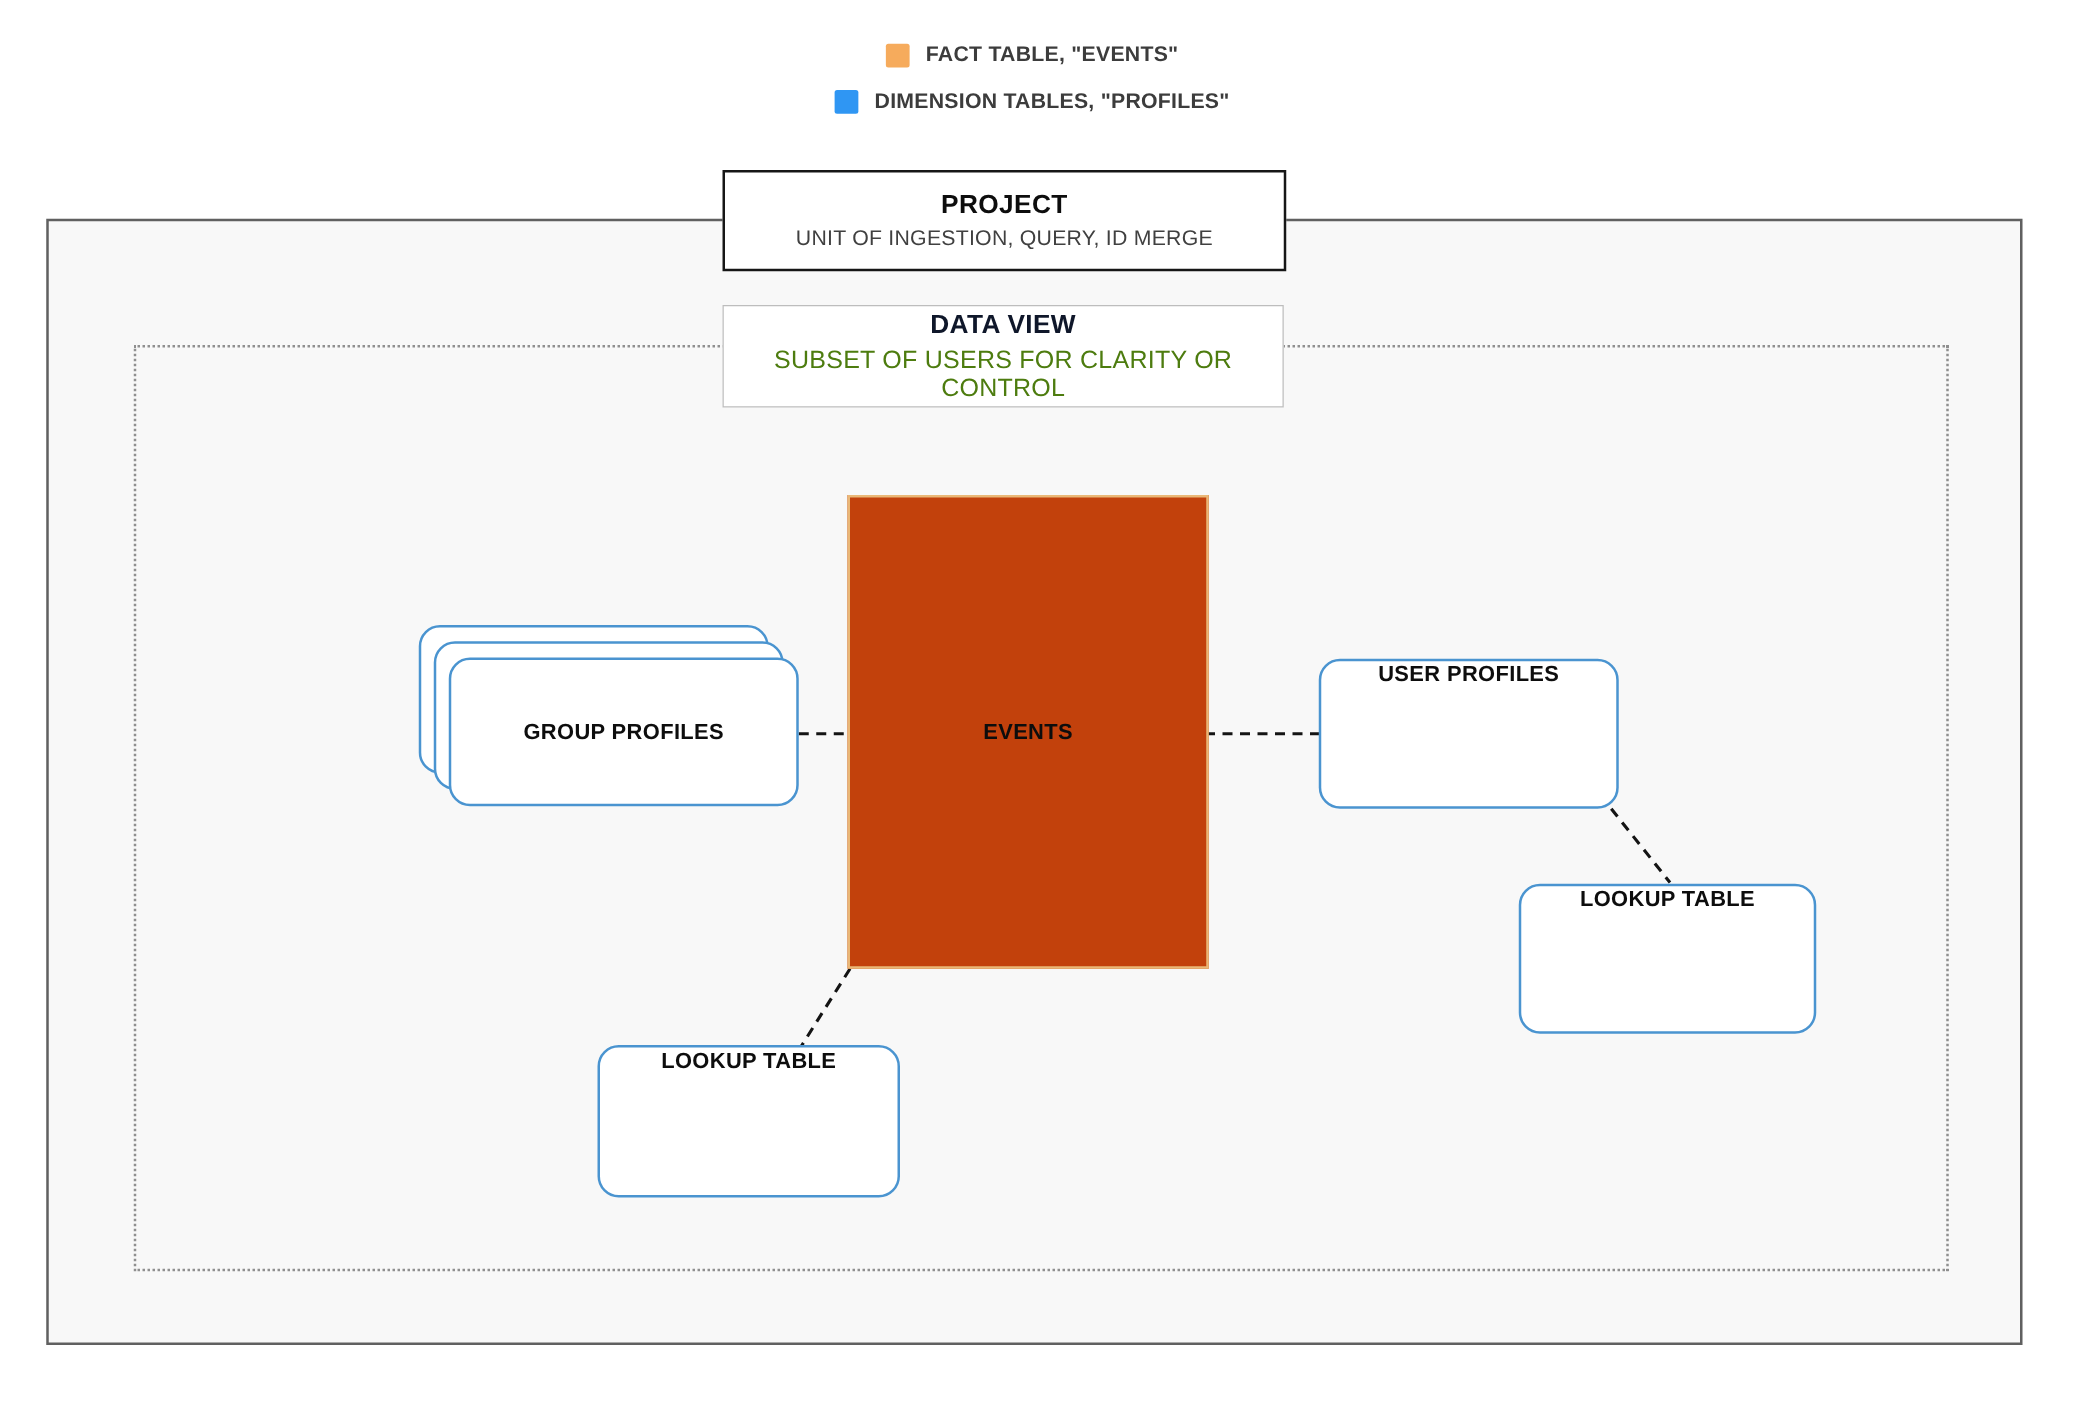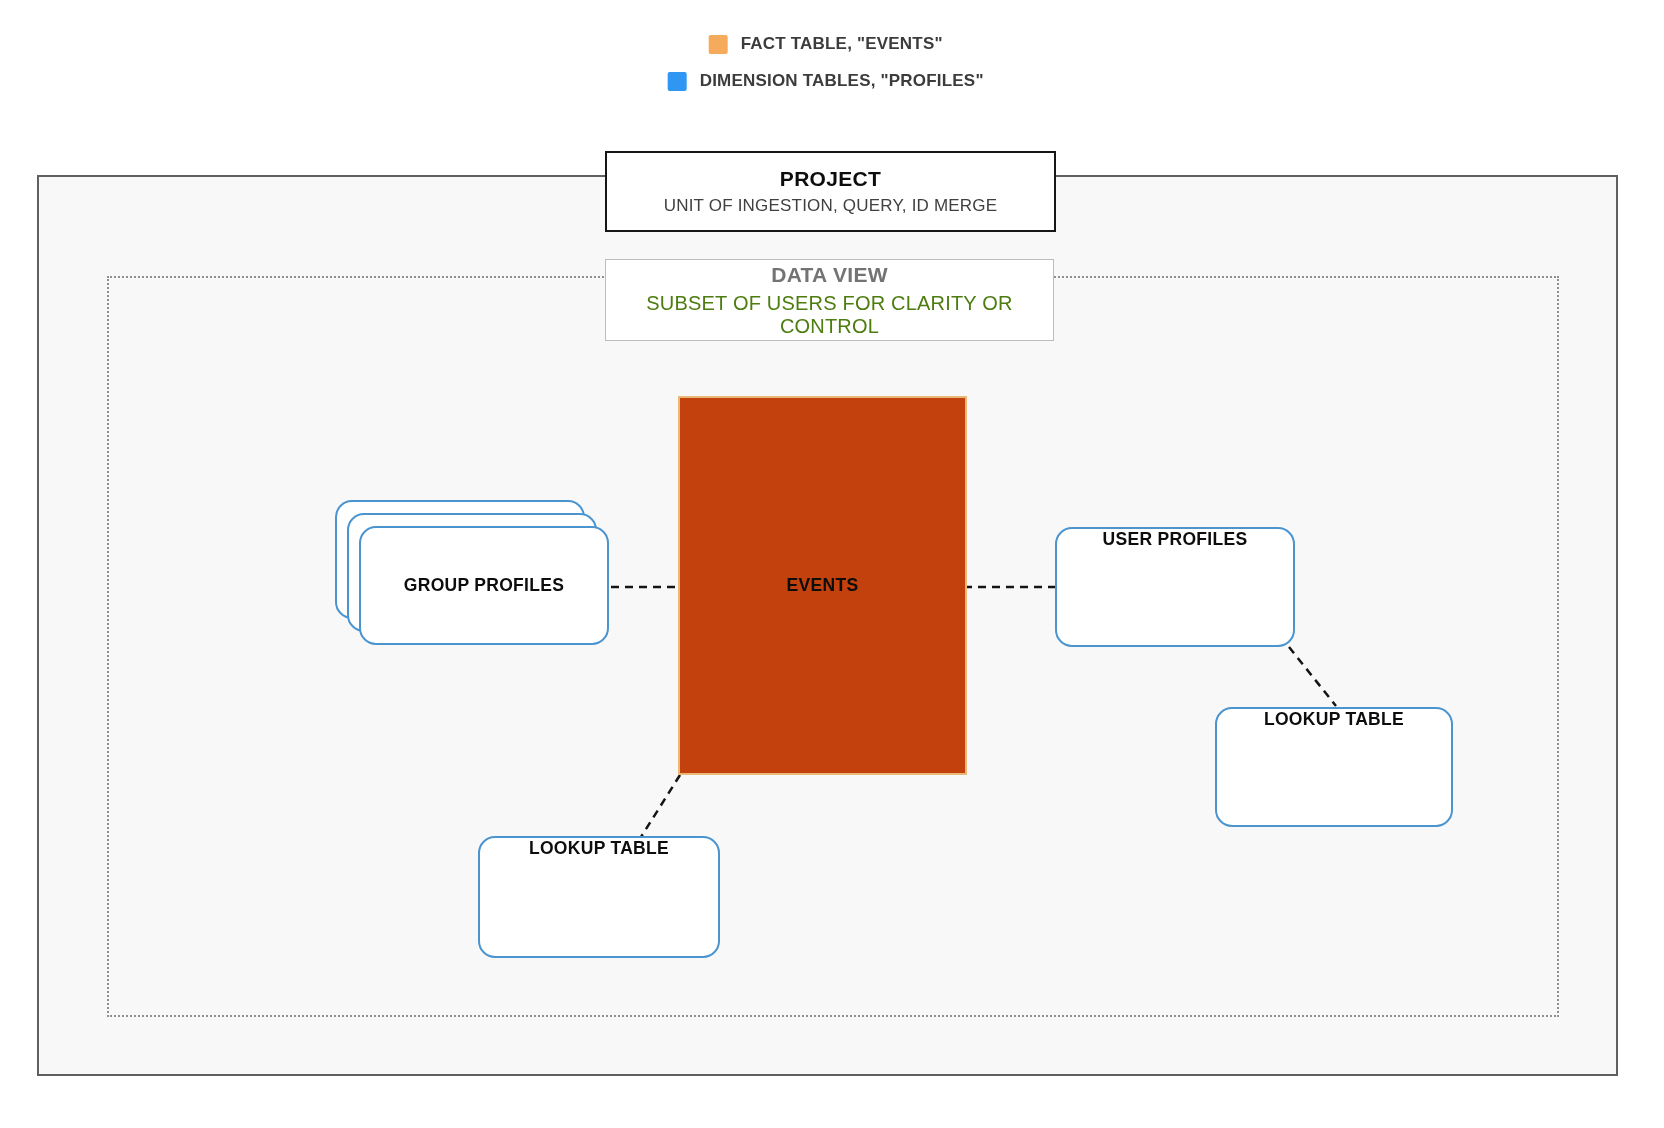--- a/index.html
+++ b/index.html
@@ -66,30 +66,29 @@
     top: 276px;
     width: 1448px;
     height: 737px;
     border: 2px dotted #8f8f8f;
     z-index: 2;
   }
 
   
   .header-box {
     position: absolute;
-    left: 605px;
+    left: 578px;
     width: 447px;
     display: flex;
     flex-direction: column;
     align-items: center;
     justify-content: center;
     gap: 5px;
     background: #ffffff;
     text-align: center;
-    margin-top: 15px;
   }
   .project-box {
     top: 136px;
     height: 77px;
     border: 2px solid #161616;
     z-index: 5;
   }
   .project-title {
     font-size: 21px;
     font-weight: bold;
@@ -103,21 +102,21 @@
   }
   .dataview-box {
     top: 244px;
     height: 80px;
     border: 1px solid #bdbdbd;
     z-index: 3;
   }
   .dataview-title {
     font-size: 21px;
     font-weight: bold;
-    color: #737373;
+    color: #0f172a;
     letter-spacing: 0.3px;
   }
   .dataview-subtitle {
     font-size: 20px;
     color: #4d7c0f;
     letter-spacing: 0.2px;
   }
 
   
   .connectors {
@@ -169,21 +168,21 @@
   .group-stack {
     position: absolute;
     left: 335px;
     top: 500px;
     width: 264px;
     height: 147px;
     z-index: 4;
   }
   .group-card {
     position: absolute;
-    width: 250px;
+    width: 280px;
     height: 119px;
   }
   .group-card.back   { left: 0;    top: 0; }
   .group-card.middle { left: 12px; top: 13px; }
   .group-card.front  {
     left: 24px; top: 26px;
     display: flex;
     align-items: center;
     justify-content: center;
   }

